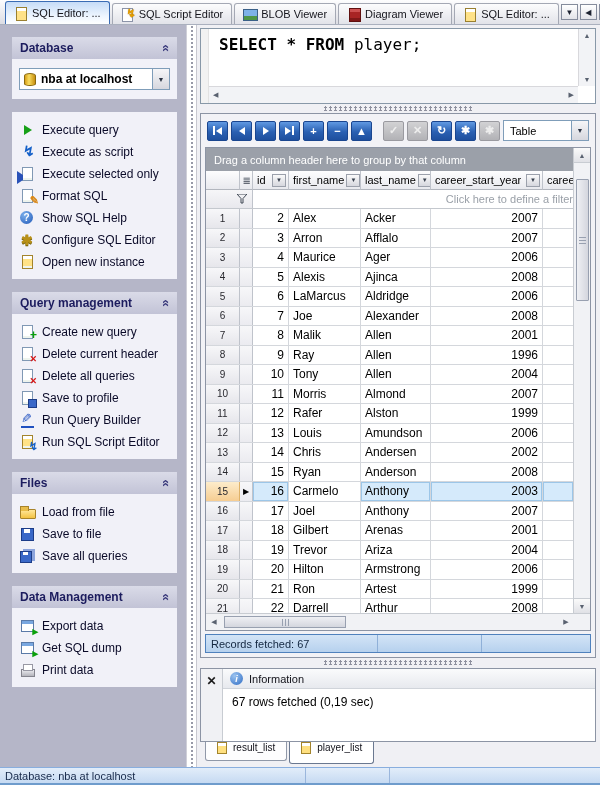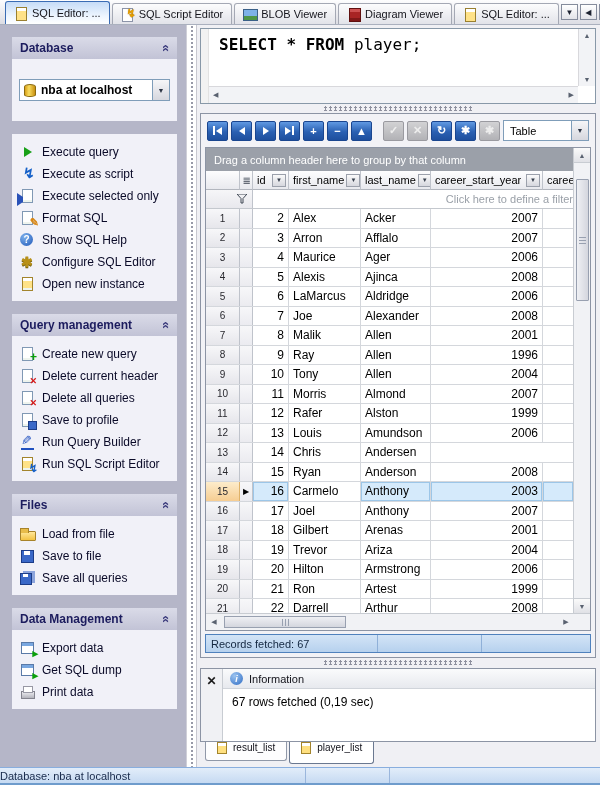--- a/index.html
+++ b/index.html
@@ -22,21 +22,21 @@
   .ti-diagram::before{content:"";position:absolute;left:2px;top:0;width:10px;height:12px;background:#a82424;box-shadow:inset 0 3px 0 #cc5050,inset 0 -3px 0 #801818;border:1px solid #601010;}
 
   
   .middle{flex:1;display:flex;min-height:0;}
 
   
   .sidebar{width:186px;flex:none;background:#b5b6c8;padding:12px 9px 0 12px;display:flex;flex-direction:column;gap:13px;overflow:hidden;}
   .group{background:#f1f1f8;flex:none;}
   .group-hd{height:22px;background:linear-gradient(#dadbe8,#c2c3d6);display:flex;align-items:center;justify-content:space-between;padding:0 8px;font-weight:bold;color:#1c1c5e;font-size:12px;cursor:pointer;}
   .chev{display:inline-block;transform:rotate(90deg);font-weight:bold;color:#3a3a7c;font-size:13px;line-height:10px;}
-  .group-bd{padding:20px 7px;}
+  .group-bd{padding:9px 7px;}
   .items{padding:7px 3px 6px 5px;display:flex;flex-direction:column;}
   .item{display:flex;align-items:center;gap:6px;height:22px;padding-left:2px;color:#0a0a28;font-size:12px;cursor:pointer;white-space:nowrap;}
 
   .dbcombo{height:22px;background:#fff;border:1px solid #7f9db9;display:flex;align-items:center;padding-left:4px;font-weight:bold;font-size:12px;color:#000;cursor:pointer;}
   .combo-btn{margin-left:auto;width:17px;align-self:stretch;background:linear-gradient(#f6f6f8,#d6d7de);border-left:1px solid #7f9db9;display:flex;align-items:center;justify-content:center;font-size:7px;color:#2c3444;}
   .ic-db{width:12px;height:13px;flex:none;background:linear-gradient(90deg,#d8a018,#f8dc60 40%,#c89010);border:1px solid #8a6a10;border-radius:50% 50% 45% 45%/22% 22% 18% 18%;margin-right:5px;}
 
   
   .icon{width:17px;height:16px;position:relative;flex:none;display:inline-block;}
   .icon.doc::before{content:"";position:absolute;left:3px;top:1px;width:9px;height:12px;background:#fff;border:1px solid #8098b4;box-shadow:inset 0 -2px 0 #eef4ee;}
@@ -146,21 +146,21 @@
   .info-bd{padding:6px 9px;font-size:12px;color:#000;}
 
   
   .bottomtabs{height:25px;flex:none;display:flex;align-items:flex-start;padding-left:5px;gap:2px;}
   .btab{height:19px;display:flex;align-items:flex-start;gap:6px;padding:0 11px;background:#fdfdfe;border:1px solid #9098a8;border-top:none;border-radius:0 0 3px 3px;font-size:10px;color:#101018;cursor:pointer;}
   .btab.active{height:22px;background:#fff;border-color:#6a7890;}
   .bt-doc{width:10px;height:12px;flex:none;background:linear-gradient(#fff 0 3px,#ffe080 3px);border:1px solid #a3842c;}
 
   
   .statusbar{height:18px;flex:none;background:linear-gradient(#e2edfa,#c6daf2);border-top:1px solid #89aede;border-bottom:2px solid #6f9ccc;display:flex;font-size:11px;color:#17294a;}
-  .sb1{width:306px;display:flex;align-items:center;border-right:1px solid #9ab6dc;}
+  .sb1{width:306px;display:flex;align-items:center;padding-left:5px;border-right:1px solid #9ab6dc;}
   .sb2{width:84px;border-right:1px solid #9ab6dc;}
   .sb3{flex:1;}
 
   .funnel{width:10px;height:10px;}
 </style>
 </head>
 <body>
 
 <div class="app">
 
@@ -540,20 +540,21 @@
                     <div class="c w-ln">Amundson</div>
                     <div class="c numv w-cy">2006</div>
                     <div class="c w-xx"></div>
                   </div>
                   <div class="row">
                     <div class="rn">13</div>
                     <div class="ind"></div>
                     <div class="c numv w-id">14</div>
                     <div class="c w-fn">Chris</div>
                     <div class="c w-ln">Andersen</div>
+                    <div class="c numv w-cy">2002</div>
                     <div class="c w-xx"></div>
                   </div>
                   <div class="row">
                     <div class="rn">14</div>
                     <div class="ind"></div>
                     <div class="c numv w-id">15</div>
                     <div class="c w-fn">Ryan</div>
                     <div class="c w-ln">Anderson</div>
                     <div class="c numv w-cy">2008</div>
                     <div class="c w-xx"></div>

